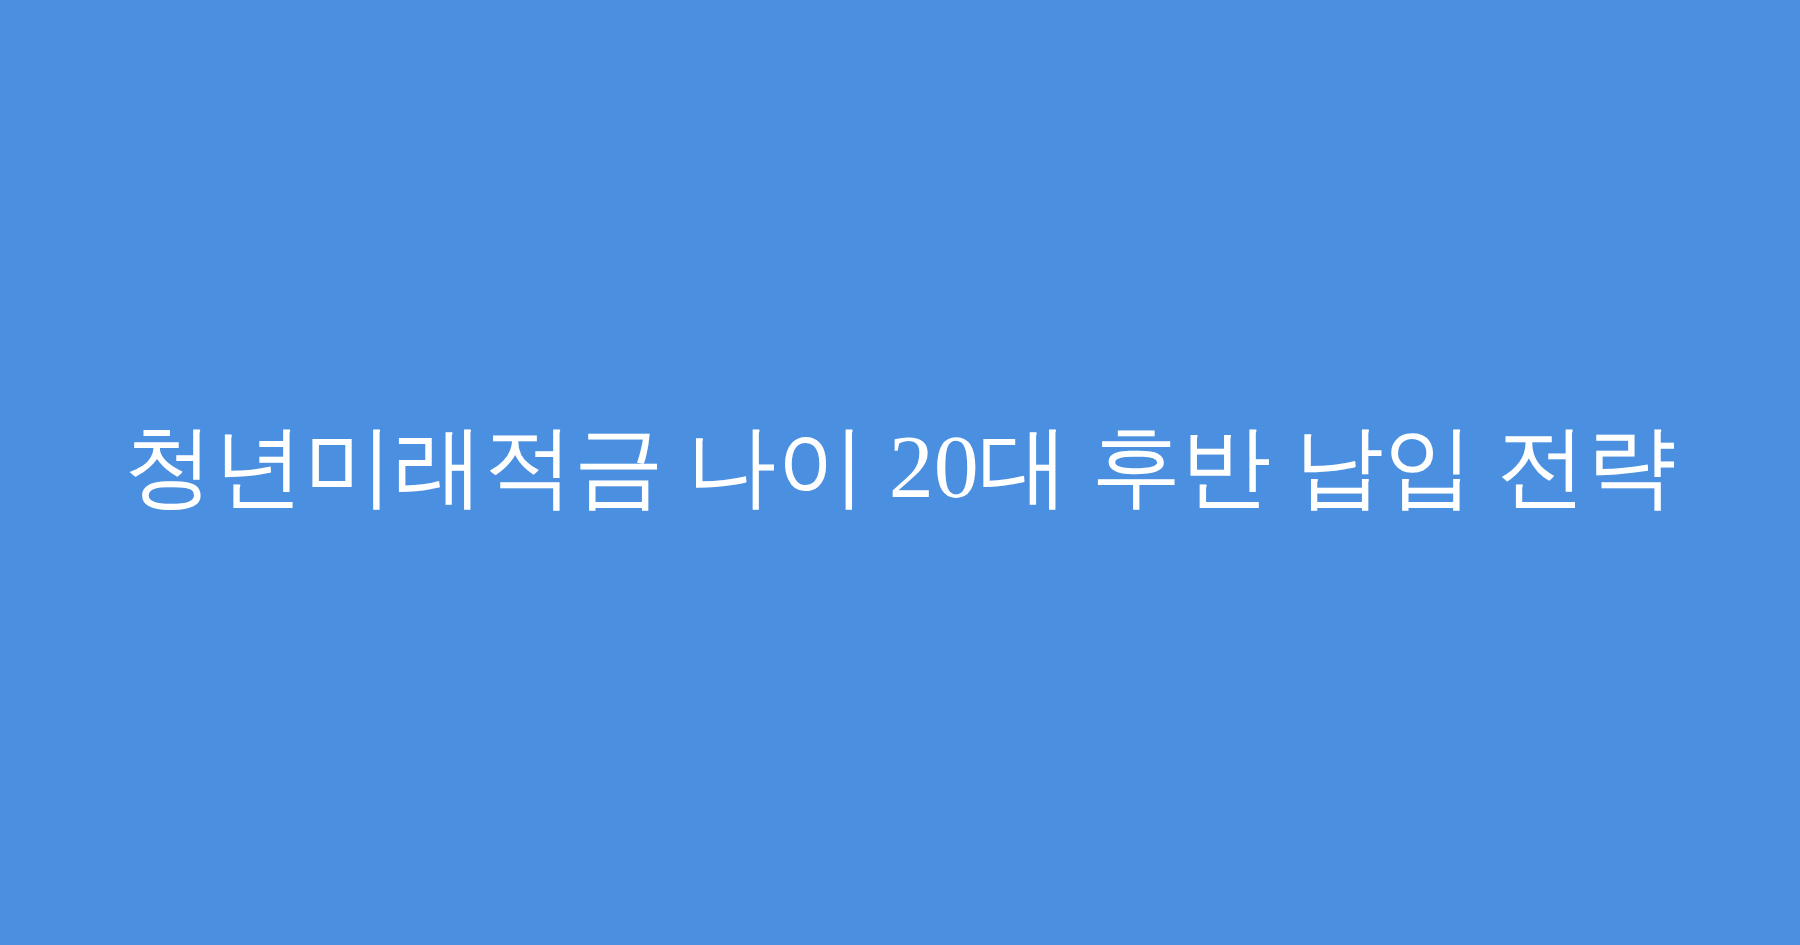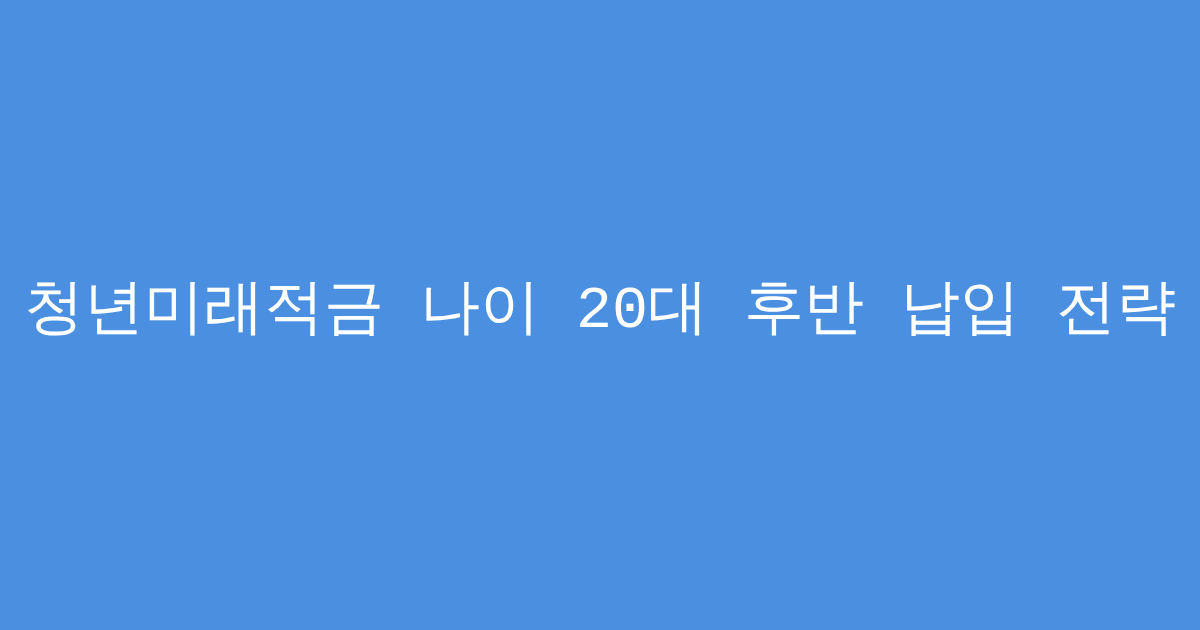--- a/index.html
+++ b/index.html
@@ -24,21 +24,21 @@
     background-color: #4a8fe0;
     display: flex;
     align-items: center;
     justify-content: center;
     padding: 0 60px;
   }
 
   
   .og-title {
     margin: 0;
-    font-family: Liberation Mono, monospace;
+    font-family: Liberation Serif, serif;
     font-size: 60px;
     font-weight: 400;
     line-height: 1.25;
     color: #ffffff;
     text-align: left;
     letter-spacing: 0;
     white-space: nowrap;
     
     transform: translateY(-4px);
   }

